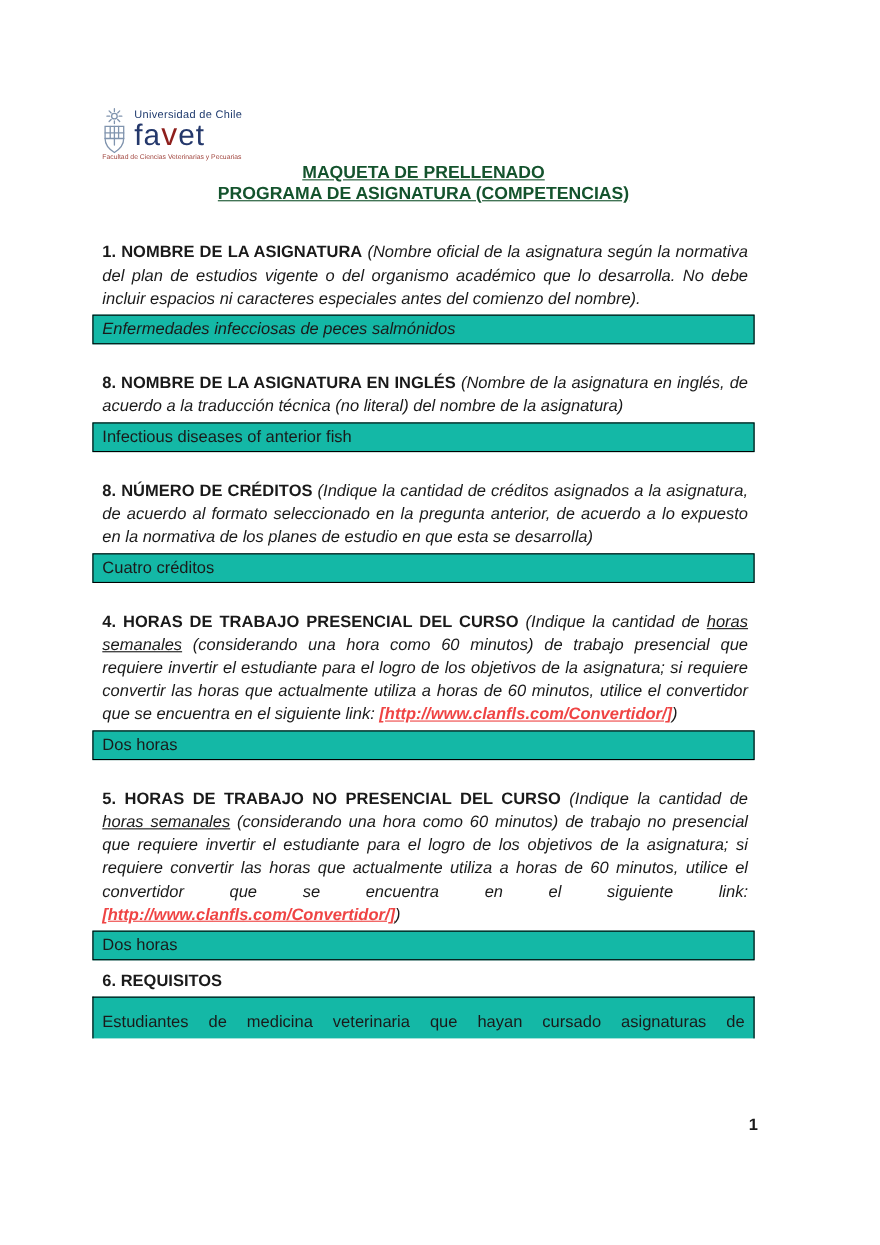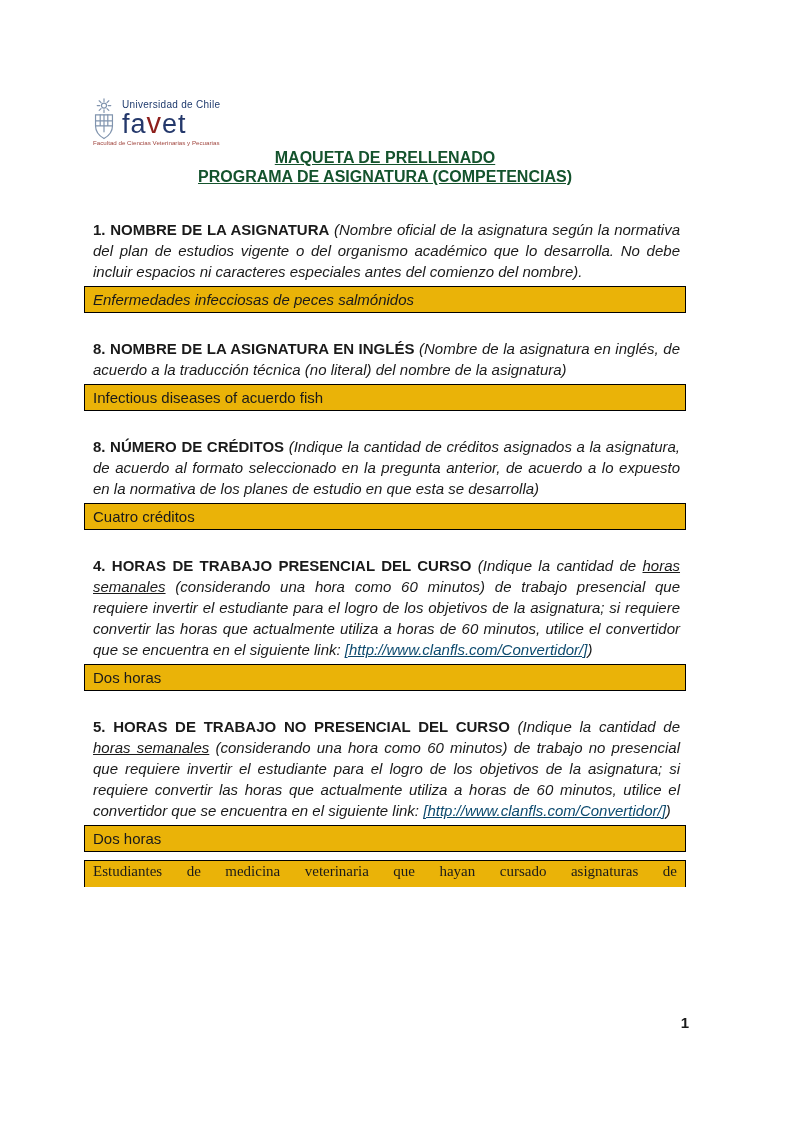--- a/index.html
+++ b/index.html
@@ -33,33 +33,33 @@
 
   
   .sections { margin-top: 33px; }
   .section { margin-bottom: 25px; }
   .section.tight { margin-bottom: 8px; }
   p.desc { margin: 0 6px 0 9px; font-size: 15px; line-height: 21px; text-align: justify; }
   .head { font-weight: bold; }
   .it { font-style: italic; }
   .u { text-decoration: underline; }
   a.link {
-    color: #0c4a6e; font-weight: normal; font-style: italic;
+    color: #ef4444; font-weight: bold; font-style: italic;
     text-decoration: underline; cursor: pointer;
   }
 
   .answer-box {
     border: 1.5px solid #000;
     margin-top: 4px;
     padding: 3px 6px 3px 8px;
     font-size: 15px; line-height: 19px;
     min-height: 27px;
-    background: #eab308;
+    background: #14b8a6;
   }
-  .answer-box.multiline { padding: 0 8px 3px 8px; border-bottom: none; font-family: Liberation Serif, serif; }
+  .answer-box.multiline { padding: 12px 8px 3px 8px; border-bottom: none; }
   .answer-box.multiline .jline { text-align: justify; text-align-last: justify; line-height: 21.5px; }
 
   
   .page-number { position: absolute; top: 1014px; right: 111px; font-size: 15px; font-weight: bold; }
 </style>
 </head>
 <body>
 
 <div class="page">
   <div class="content">
@@ -85,39 +85,40 @@
 
     <div class="sections">
 
       <div class="section">
         <p class="desc"><span class="head">1. NOMBRE DE LA ASIGNATURA</span> <span class="it">(Nombre oficial de la asignatura según la normativa del plan de estudios vigente o del organismo académico que lo desarrolla. No debe incluir espacios ni caracteres especiales antes del comienzo del nombre).</span></p>
         <div class="answer-box"><span class="it">Enfermedades infecciosas de peces salmónidos</span></div>
       </div>
 
       <div class="section">
         <p class="desc"><span class="head">8. NOMBRE DE LA ASIGNATURA EN INGLÉS</span> <span class="it">(Nombre de la asignatura en inglés, de acuerdo a la traducción técnica (no literal) del nombre de la asignatura)</span></p>
-        <div class="answer-box"><span>Infectious diseases of acuerdo fish</span></div>
+        <div class="answer-box"><span>Infectious diseases of anterior fish</span></div>
       </div>
 
       <div class="section">
         <p class="desc"><span class="head">8. NÚMERO DE CRÉDITOS</span> <span class="it">(Indique la cantidad de créditos asignados a la asignatura, de acuerdo al formato seleccionado en la pregunta anterior, de acuerdo a lo expuesto en la normativa de los planes de estudio en que esta se desarrolla)</span></p>
         <div class="answer-box"><span>Cuatro créditos</span></div>
       </div>
 
       <div class="section">
         <p class="desc"><span class="head">4. HORAS DE TRABAJO PRESENCIAL DEL CURSO</span> <span class="it">(Indique la cantidad de </span><span class="it u">horas semanales</span><span class="it"> (considerando una hora como 60 minutos) de trabajo presencial que requiere invertir el estudiante para el logro de los objetivos de la asignatura; si requiere convertir las horas que actualmente utiliza a horas de 60 minutos, utilice el convertidor que se encuentra en el siguiente link: </span><a class="link">[http://www.clanfls.com/Convertidor/]</a><span class="it">)</span></p>
         <div class="answer-box"><span>Dos horas</span></div>
       </div>
 
       <div class="section tight">
         <p class="desc"><span class="head">5. HORAS DE TRABAJO NO PRESENCIAL DEL CURSO</span> <span class="it">(Indique la cantidad de </span><span class="it u">horas semanales</span><span class="it"> (considerando una hora como 60 minutos) de trabajo no presencial que requiere invertir el estudiante para el logro de los objetivos de la asignatura; si requiere convertir las horas que actualmente utiliza a horas de 60 minutos, utilice el convertidor que se encuentra en el siguiente link: </span><a class="link">[http://www.clanfls.com/Convertidor/]</a><span class="it">)</span></p>
         <div class="answer-box"><span>Dos horas</span></div>
       </div>
 
       <div class="section">
+        <p class="desc"><span class="head">6. REQUISITOS</span></p>
         <div class="answer-box multiline">
           <div class="jline">Estudiantes de medicina veterinaria que hayan cursado asignaturas de</div>
         </div>
       </div>
 
     </div>
   </div>
 
   <div class="page-number">1</div>
 </div>

